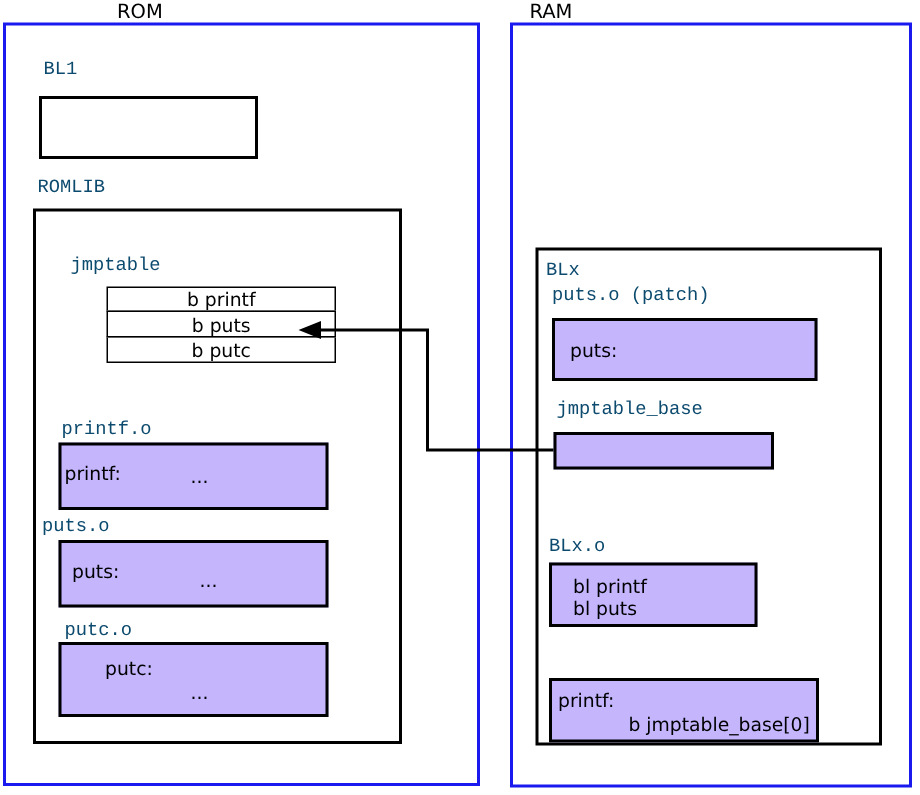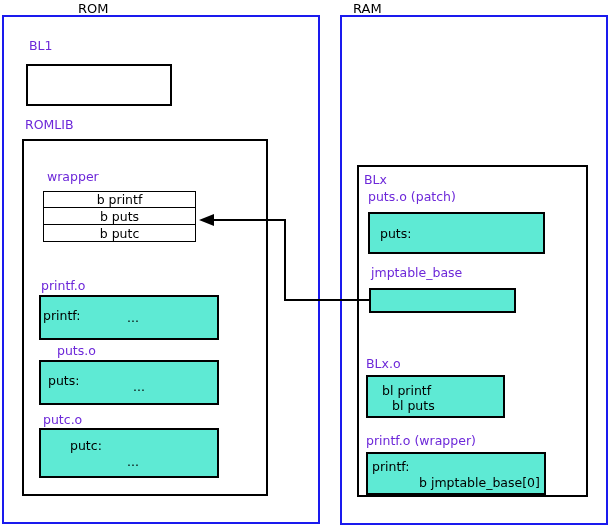--- a/index.html
+++ b/index.html
@@ -11,23 +11,24 @@
     position: relative;
     width: 613px;
     height: 530px;
     background: #ffffff;
     font-family: "DejaVu Sans", sans-serif;
     overflow: hidden;
   }
   .lbl {
     position: absolute;
     font-size: 12.5px;
-    color: #6d28d9;
+    color: #0c4a6e;
     white-space: nowrap;
     line-height: 14px;
+    font-family: Liberation Mono, monospace;
   }
   .region {
     position: absolute;
     border: 2px solid #1a1aee;
     background: transparent;
     box-sizing: border-box;
   }
   .region-title {
     position: absolute;
     font-size: 13px;
@@ -44,25 +45,26 @@
     position: absolute;
     border: 1.5px solid #000000;
     background: #ffffff;
     box-sizing: border-box;
     font-size: 12.5px;
     color: #000000;
     display: flex;
     align-items: center;
     justify-content: center;
     white-space: nowrap;
+    margin-left: 28px;
   }
   .codebox {
     position: absolute;
     border: 2px solid #000000;
-    background: #5eead4;
+    background: #c4b5fd;
     box-sizing: border-box;
     font-size: 12.5px;
     color: #000000;
     white-space: pre;
     line-height: 15px;
     overflow: hidden;
     padding-left: 23px;
   }
   .codebox .l1 {
     position: absolute;
@@ -86,32 +88,32 @@
 
   <div class="region-title" style="left:78px; top:1px;">ROM</div>
   <div class="region" style="left:2px; top:15px; width:318px; height:509px;"></div>
 
   <div class="lbl" style="left:29px; top:39px;">BL1</div>
   <div class="boxframe" style="left:26px; top:64px; width:146px; height:42px;"></div>
 
   <div class="lbl" style="left:25px; top:118px;">ROMLIB</div>
   <div class="boxframe" style="left:22px; top:139px; width:246px; height:357px;"></div>
 
-  <div class="lbl" style="left:47px; top:170px;">wrapper</div>
+  <div class="lbl" style="left:47px; top:170px;">jmptable</div>
   <div class="cell" style="left:43px; top:191px; width:153px; height:17px;">b printf</div>
   <div class="cell" style="left:43px; top:224px; width:153px; height:18px;">b putc</div>
   <div class="cell" style="left:43px; top:207px; width:153px; height:18px;">b puts</div>
 
   <div class="lbl" style="left:41px; top:279px;">printf.o</div>
   <div class="codebox" style="left:39px; top:295px; width:180px; height:45px;">
     <span class="l1" style="left:2px; top:11px;">printf:</span>
     <span class="l2" style="left:86px; top:13px;">...</span>
   </div>
 
-  <div class="lbl" style="left:57px; top:344px;">puts.o</div>
+  <div class="lbl" style="left:28px; top:344px;">puts.o</div>
   <div class="codebox" style="left:39px; top:360px; width:180px; height:45px;">
     <span class="l1" style="left:7px; top:11px;">puts:</span>
     <span class="l2" style="left:92px; top:17px;">...</span>
   </div>
 
   <div class="lbl" style="left:43px; top:413px;">putc.o</div>
   <div class="codebox" style="left:39px; top:428px; width:180px; height:50px;">
     <span class="l1" style="left:2px; top:8px;margin-left:27px;">putc:</span>
     <span class="l2" style="left:86px; top:24px;">...</span>
   </div>
@@ -126,24 +128,23 @@
   <div class="codebox" style="left:368px; top:212px; width:177px; height:42px;">
     <span class="l1" style="left:10px; top:12px;">puts:</span>
   </div>
 
   <div class="lbl" style="left:371px; top:266px;">jmptable_base</div>
   <div class="codebox" style="left:369px; top:288px; width:147px; height:25px;"></div>
 
   <div class="lbl" style="left:366px; top:357px;">BLx.o</div>
   <div class="codebox" style="left:366px; top:375px; width:139px; height:43px;">
     <span class="l1" style="left:14px; top:6px;">bl printf</span>
-    <span class="l2" style="left:24px; top:21px;">bl puts</span>
+    <span class="l2" style="left:14px; top:21px;">bl puts</span>
   </div>
 
-  <div class="lbl" style="left:366px; top:434px;">printf.o (wrapper)</div>
   <div class="codebox" style="left:366px; top:452px; width:180px; height:43px;">
     <span class="l1" style="left:4px; top:5px;">printf:</span>
     <span class="l2" style="left:51px; top:21px;">b jmptable_base[0]</span>
   </div>
 
   <svg class="arrow" viewBox="0 0 613 530" xmlns="http://www.w3.org/2000/svg">
     <polyline points="369,300 285,300 285,220 210,220" fill="none" stroke="#000000" stroke-width="2"></polyline>
     <polygon points="199,220 214,214 214,226" fill="#000000"></polygon>
   </svg>
 

